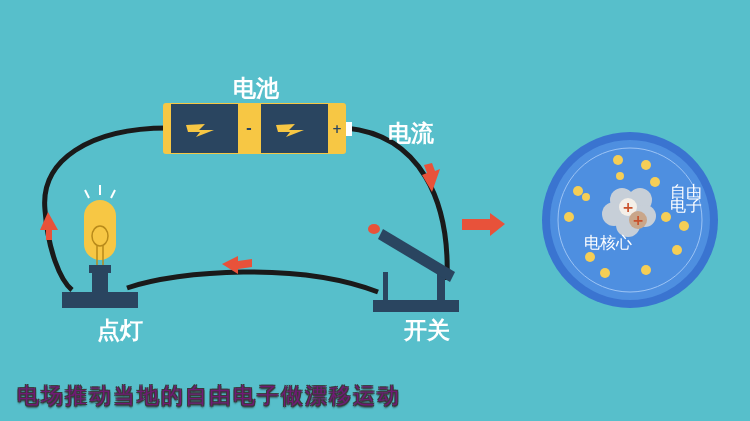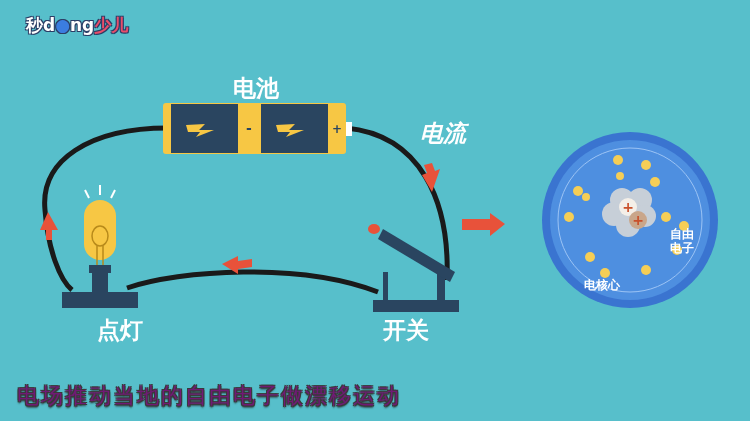--- a/index.html
+++ b/index.html
@@ -3,21 +3,21 @@
 <meta charset="utf-8">
 <style>
   html, body { margin:0; padding:0; }
   body { width:750px; height:421px; overflow:hidden; background:#57BFCB; position:relative; font-family:"DejaVu Sans", sans-serif; }
   .scene { position:absolute; left:0; top:0; width:750px; height:421px; }
   .lbl { position:absolute; color:#ffffff; font-weight:bold; font-size:23px; white-space:nowrap; }
   .logo { position:absolute; left:26px; top:14px; font-weight:bold; font-size:17px; white-space:nowrap; color:#fff; text-shadow: 1px 1px 0 #2c3e66, -1px -1px 0 #2c3e66, 1px -1px 0 #2c3e66, -1px 1px 0 #2c3e66; }
   .logo .b { color:#e94d6a; }
   .subtitle { position:absolute; left:17px; width:750px; top:381px; text-align:left; font-size:22px; color:#701a75; letter-spacing:2px;
     text-shadow: 1px 1px 0 #3a3a3a, -1px -1px 0 #3a3a3a, 1px -1px 0 #3a3a3a, -1px 1px 0 #3a3a3a, 0 2px 2px #222; }
-  .atom-lbl { position:absolute; color:#fff; font-weight:bold; font-size:12px; line-height:14px; text-align:center;margin-top:42px; }
+  .atom-lbl { position:absolute; color:#fff; font-weight:normal; font-size:16px; line-height:14px; text-align:center; }
 </style>
 </head>
 <body>
 
 <div class="scene">
   <svg width="750" height="421" viewBox="0 0 750 421">
 
     <path d="M168,128 C90,128 40,160 45,210 C48,250 60,280 72,290" fill="none" stroke="#1a1a1a" stroke-width="5"></path>
     <path d="M346,128 C420,135 450,200 447,280" fill="none" stroke="#1a1a1a" stroke-width="5"></path>
     <path d="M127,288 C180,270 300,262 378,292" fill="none" stroke="#1a1a1a" stroke-width="5"></path>
@@ -93,28 +93,25 @@
           <circle cx="684" cy="226" r="5"></circle>
         <circle cx="677" cy="250" r="5"></circle>
           <circle cx="590" cy="257" r="5"></circle>
         <circle cx="605" cy="273" r="5"></circle>
           <circle cx="646" cy="270" r="5"></circle>
         <circle cx="620" cy="176" r="4"></circle>
       </g>
     </g>
   </svg>
 
-  <div class="logo">
-    <span>秒d</span><span style="color:#3b7de0">●</span><span>ng</span><span class="b">少儿</span>
-  </div>
 
   <div class="lbl" style="left:233px;top:73px;">电池</div>
-  <div class="lbl" style="left:420px;top:118px;font-style:italic;">电流</div>
+  <div class="lbl" style="left:388px;top:118px;">电流</div>
   <div class="lbl" style="left:73px;top:315px;margin-left:24px;">点灯</div>
-  <div class="lbl" style="left:383px;top:315px;">开关</div>
+  <div class="lbl" style="left:404px;top:315px;">开关</div>
 
   <div class="atom-lbl" style="left:584px;top:236px;text-align:right;">电核心</div>
   <div class="atom-lbl" style="left:670px;top:185px;">
     <div>自由</div>
     <div>电子</div>
   </div>
 
   <div class="subtitle">电场推动当地的自由电子做漂移运动</div>
 </div>
 

